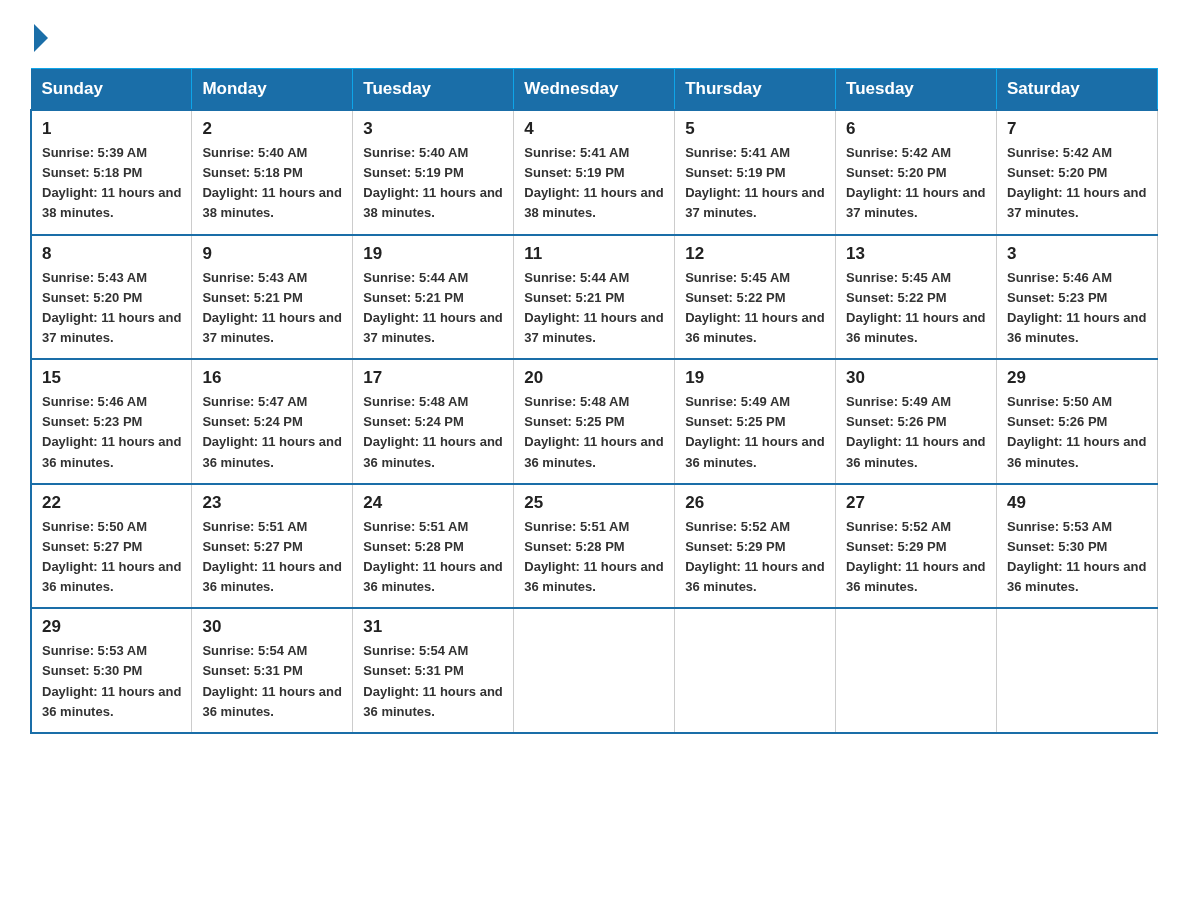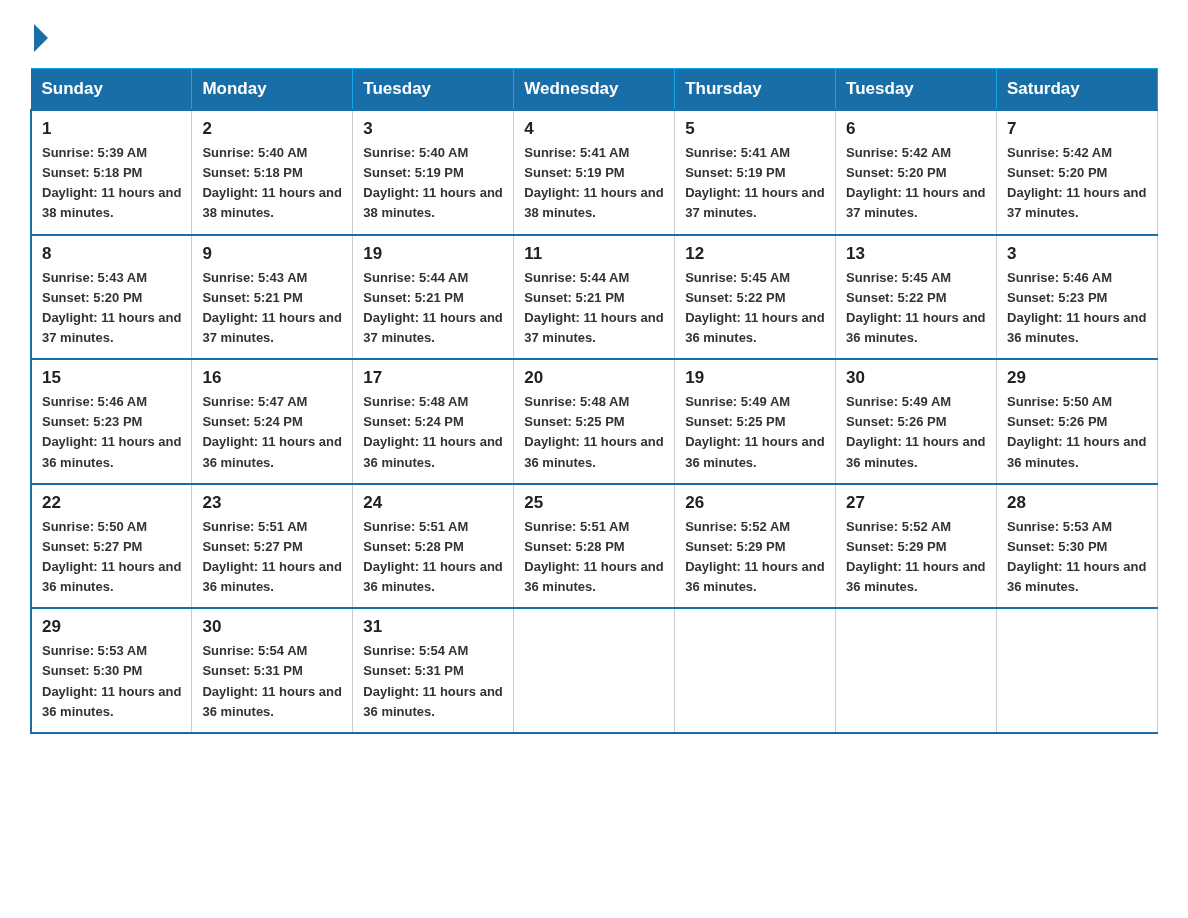--- a/index.html
+++ b/index.html
@@ -372,21 +372,21 @@
         </td>
         <td>
           <span class="day-num">27</span>
         <div class="day-info">
           <span>Sunrise: 5:52 AM</span><br>
           <span>Sunset: 5:29 PM</span><br>
           <span>Daylight: 11 hours and 36 minutes.</span>
         </div>
         </td>
         <td>
-          <span class="day-num">28</span>
+          <span class="day-num">49</span>
         <div class="day-info">
           <span>Sunrise: 5:53 AM</span><br>
           <span>Sunset: 5:30 PM</span><br>
           <span>Daylight: 11 hours and 36 minutes.</span>
         </div>
         </td>
       </tr>
       <tr>
         <td>
           <span class="day-num">29</span>

